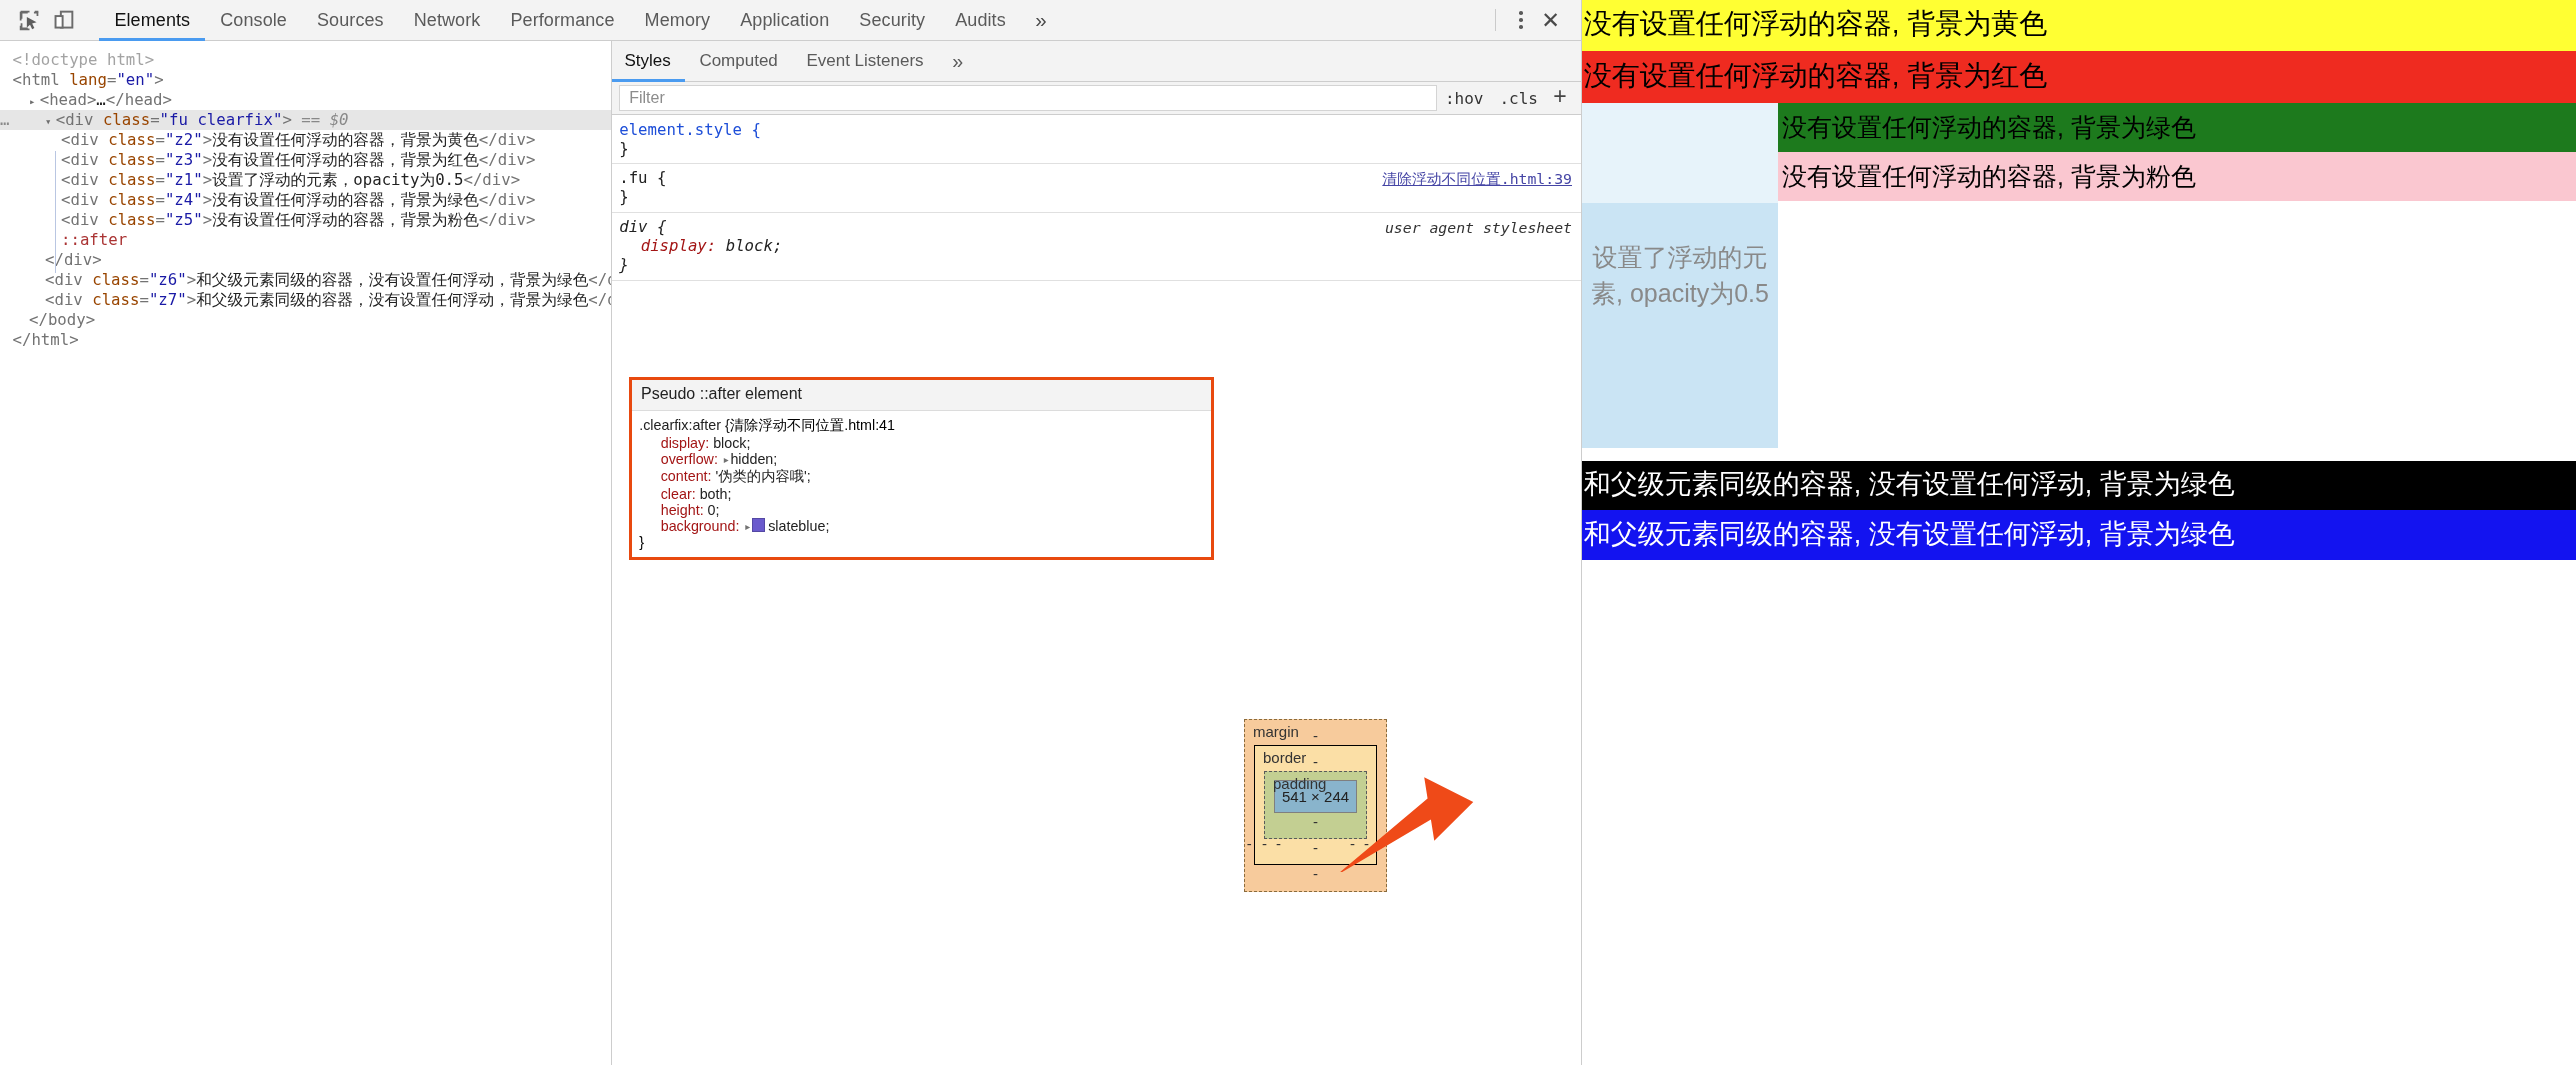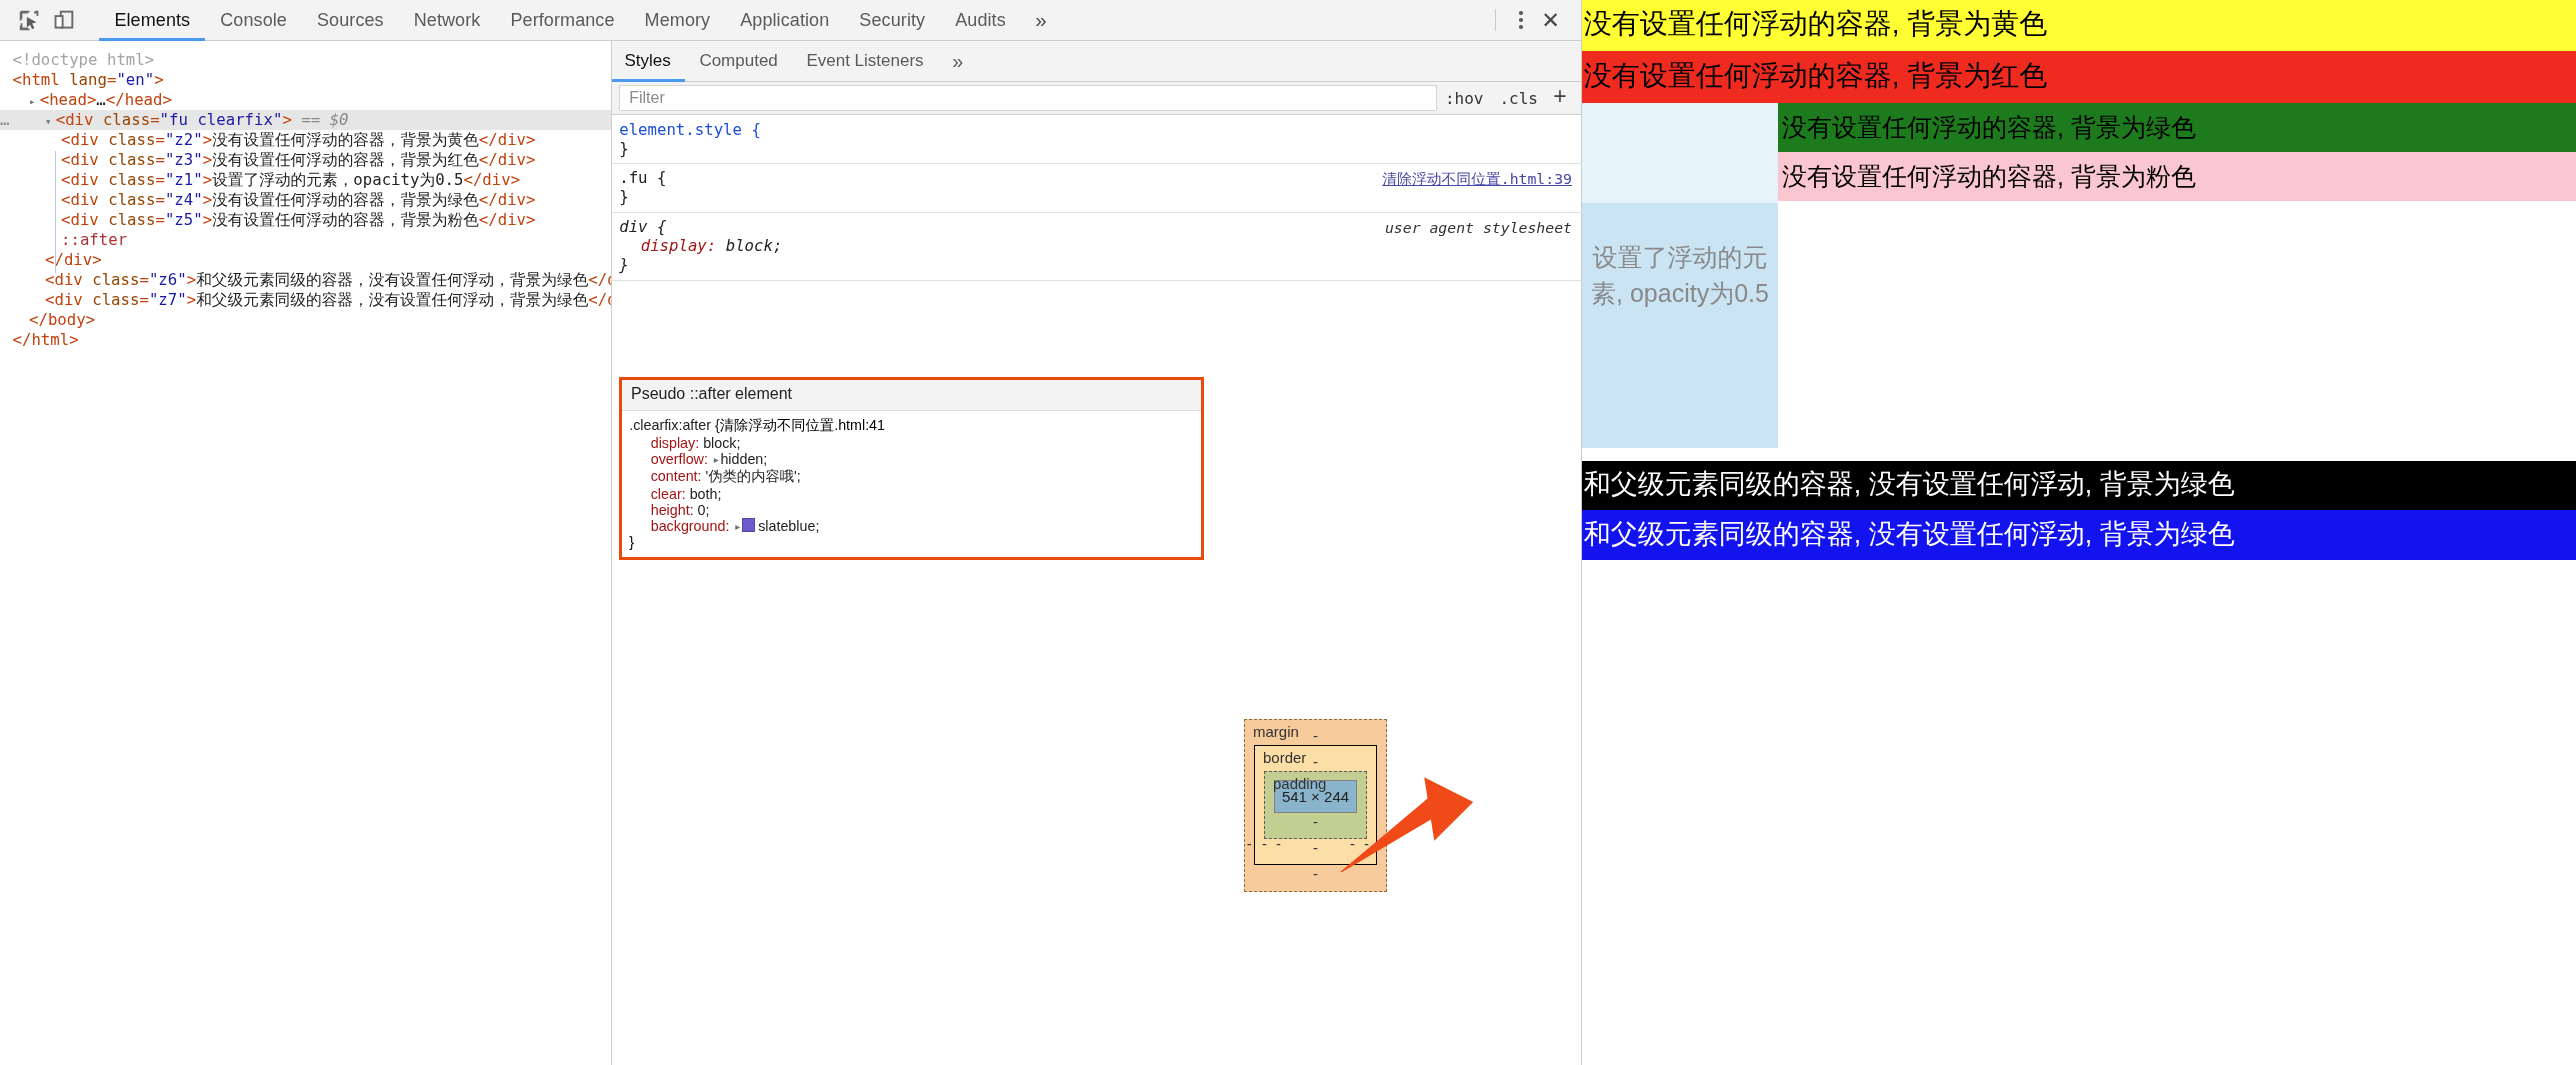--- a/index.html
+++ b/index.html
@@ -75,21 +75,21 @@
     background: #ffffff;
     border-right: 0.9px solid #cdcdcd;
     padding-top: 9px;
     overflow: hidden;
     font-family: "DejaVu Sans Mono", monospace;
     font-size: 15.7px;
     line-height: 20px;
   }
   .dom-line { white-space: pre; padding-left: 12.5px; position: relative; height: 20px; }
   .dom-line.sel { background: #e6e6e6; }
-  .tw { color: #c2410c; margin-top: 24px; }     
+  .tw { color: #737373; margin-top: 24px; }     
   .an { color: #994500; }     
   .av { color: #1a1aa6; }     
   .txt { color: #222222; }    
   .cmt { color: #a3a3a3; }    
   .dollar { color: #888888; font-style: italic; }
   .pseudo { color: #a33; }
   .arrow { display: inline-block; width: 10.7px; color: #6e6e6e; font-size: 10.7px; }
   .ellipsis { position: absolute; left: 0px; top: 0px; color: #8a8a8a; }
   .guide {
     position: absolute; width: 0.9px; background: #b9c6e2;
@@ -158,21 +158,21 @@
   .italic-rule .prop, .italic-rule .sel-name { }
   .tri { display: inline-block; color: #727272; font-size: 9.8px; transform: translateY(-0.9px); padding: 0 1.8px; }
   .swatch {
     display: inline-block; width: 11.6px; height: 11.6px;
     border: 0.9px solid #00000033; vertical-align: -0.9px; margin-right: 2.7px;
   }
 
   
   #pseudo-block {
     position: absolute;
-    left: 7px; top: 336px; width: 585px;
+    left: 17px; top: 336px; width: 585px;
     border: 3.6px solid #e8490f;
     box-sizing: border-box;
     background: #ffffff;
   }
   #pseudo-header {
     background: #f3f3f3; border-bottom: 0.9px solid #dcdcdc;
     font-family: "Liberation Sans", sans-serif;
     font-size: 16px; color: #222; padding: 5.4px 9px 6.3px 9px;
   }
   #pseudo-body { padding: 5.4px 7.2px 7.2px 7.2px; }

